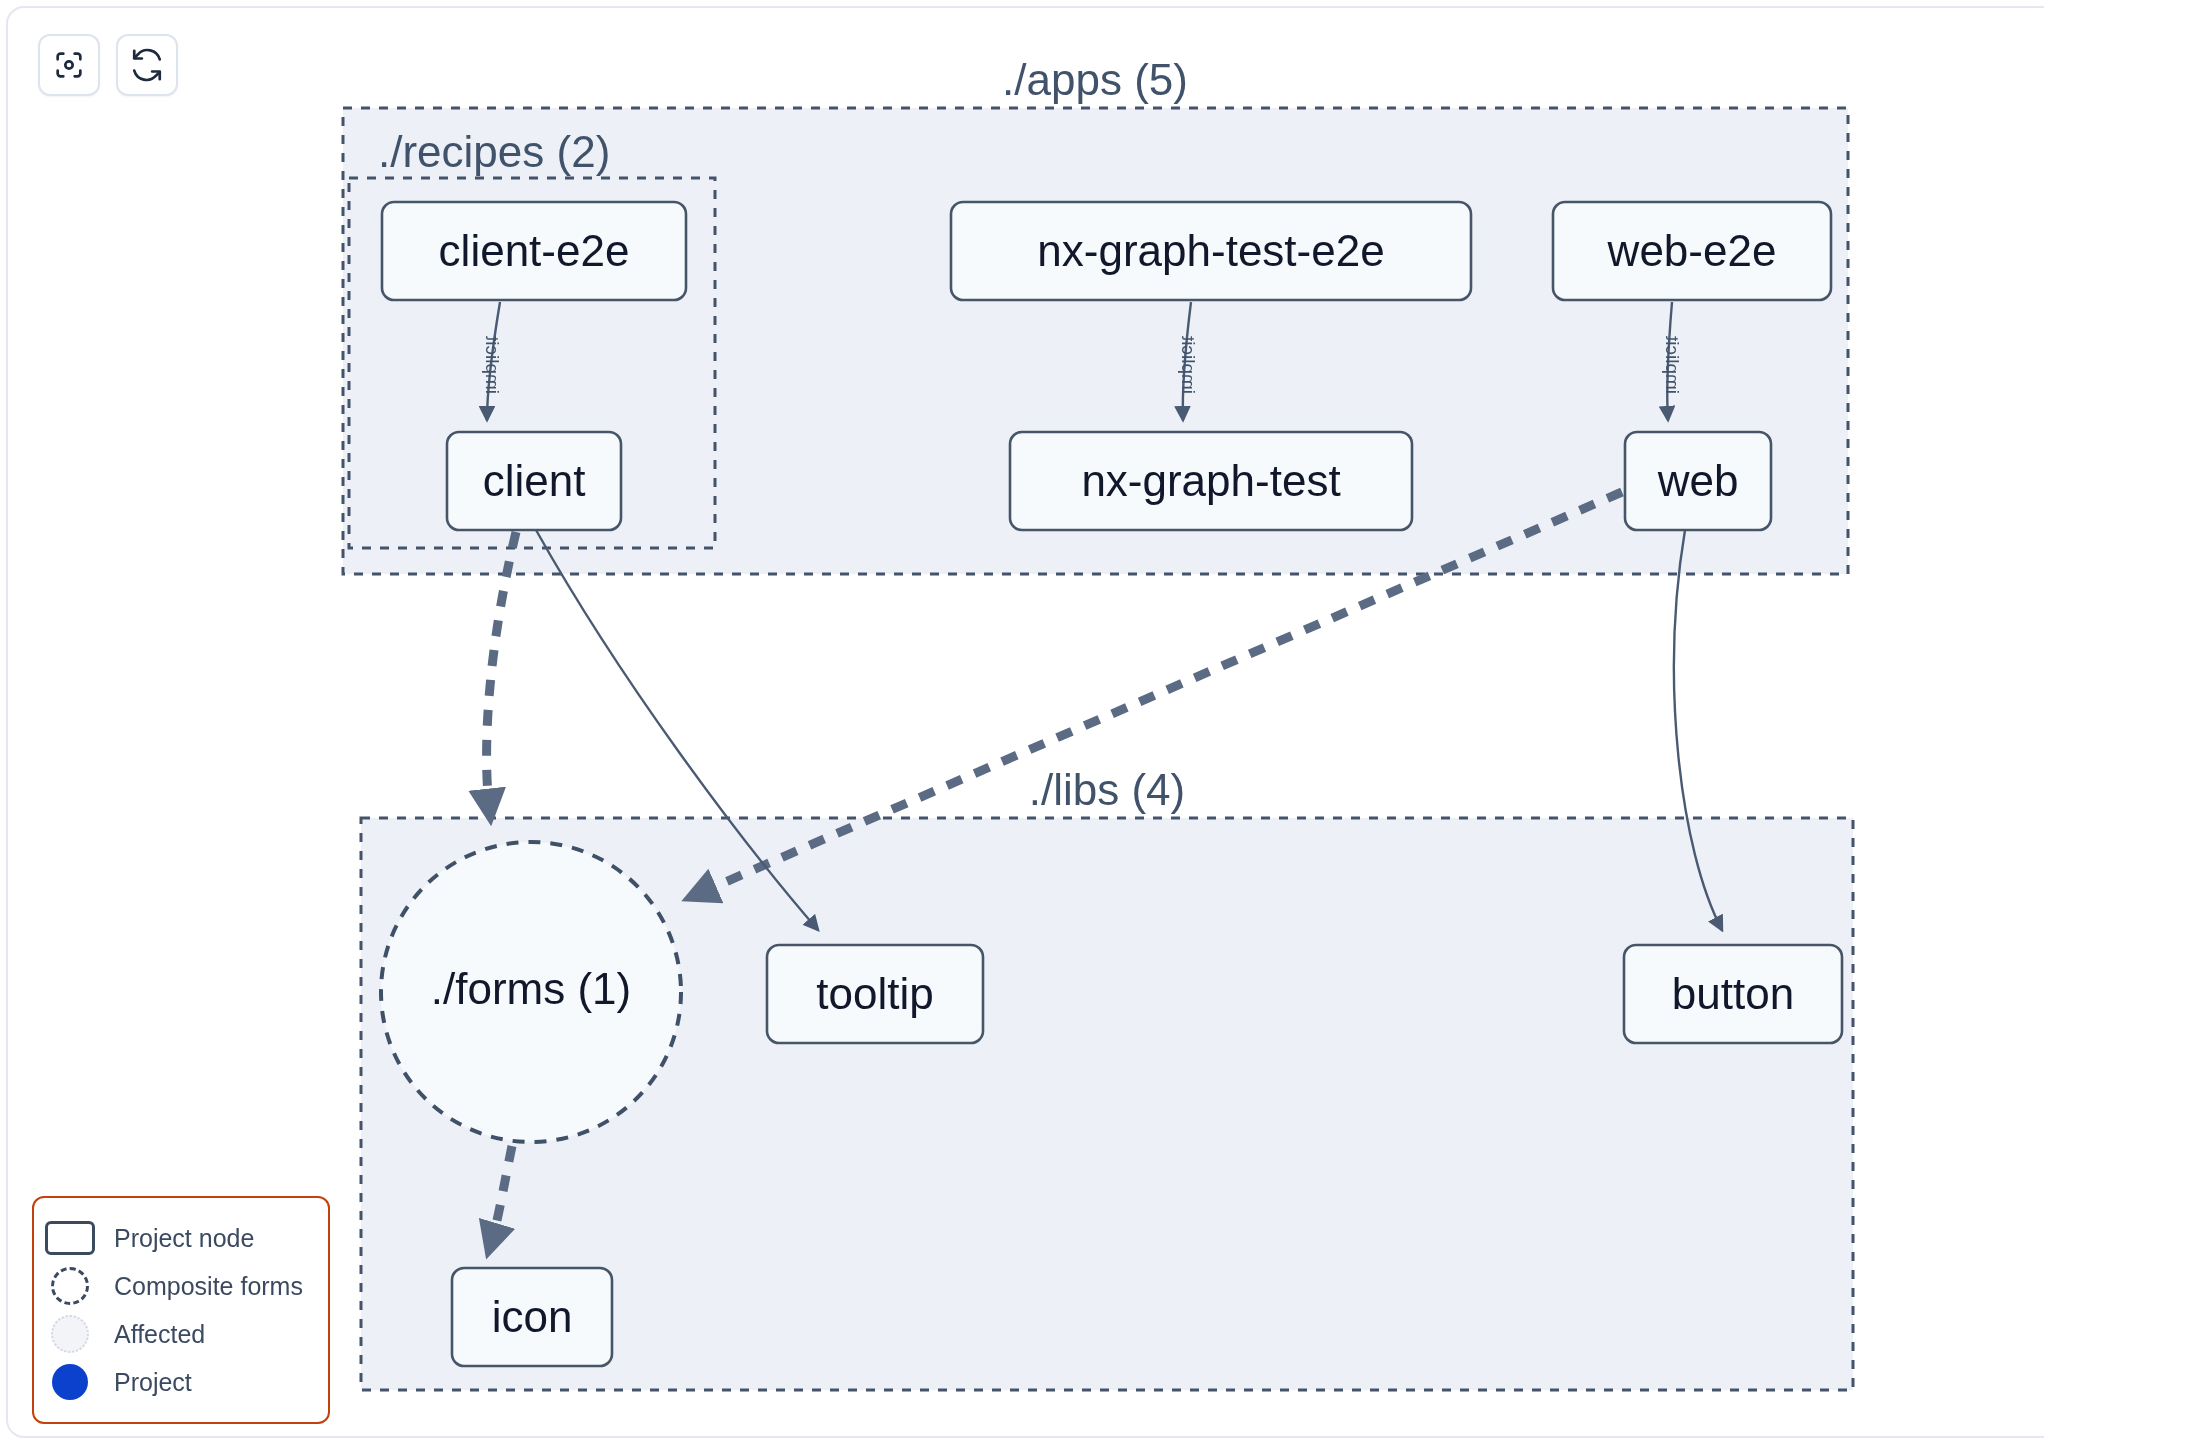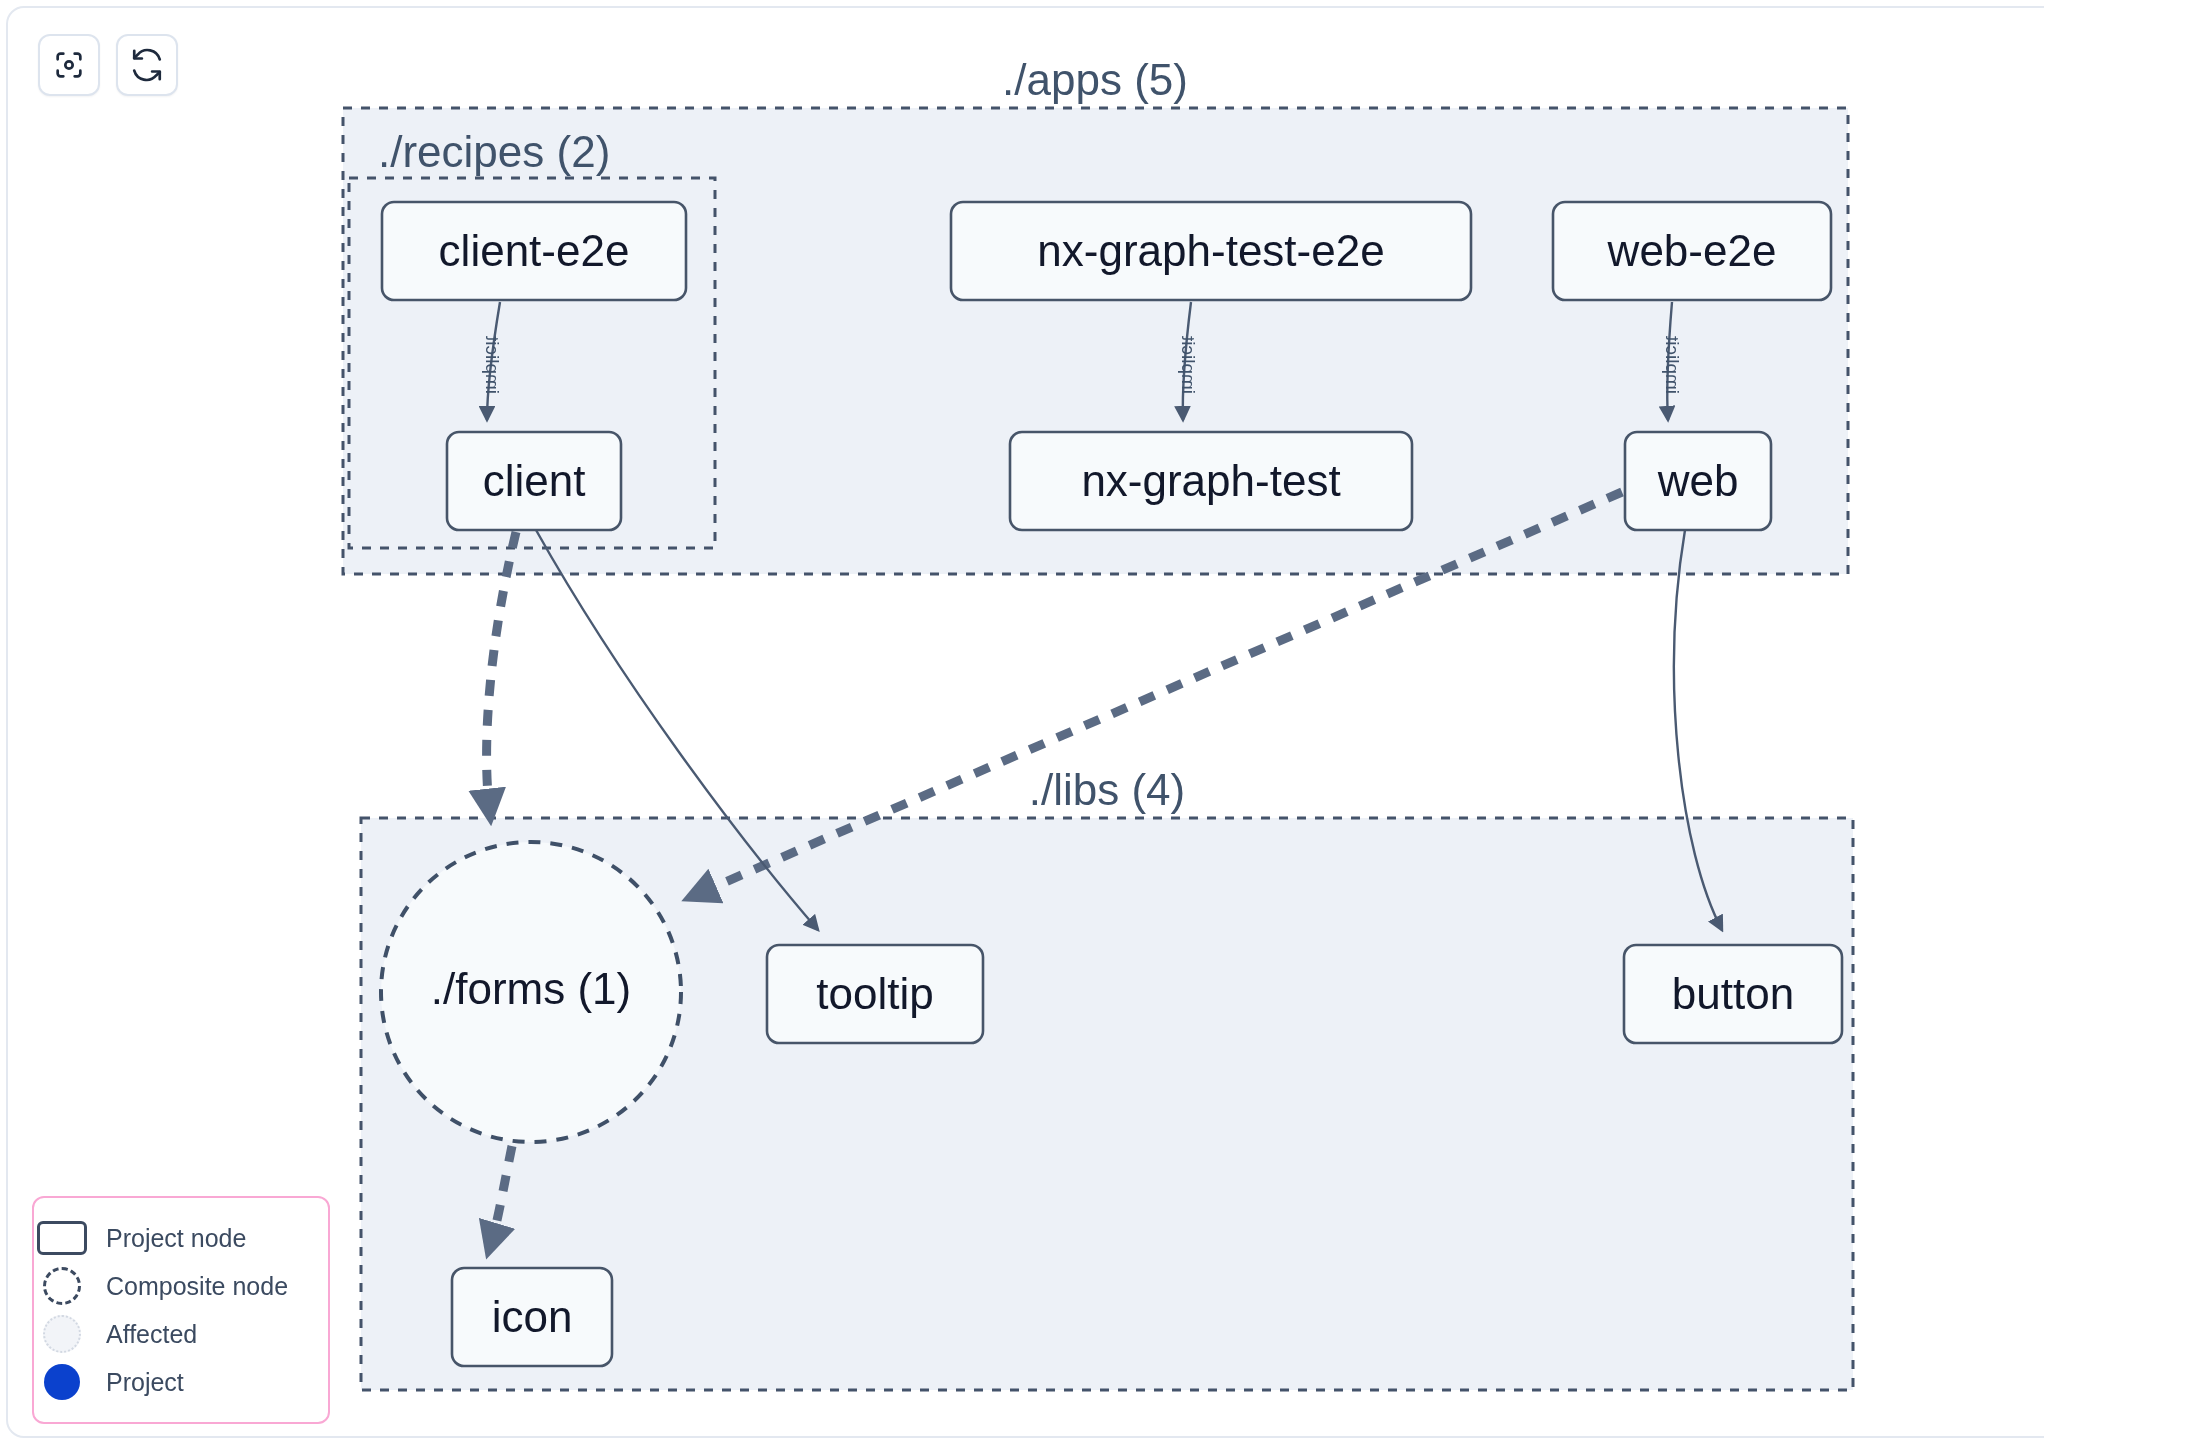--- a/index.html
+++ b/index.html
@@ -108,23 +108,23 @@
     stroke-linecap: butt;
   }
   
   .legend {
     position: absolute;
     left: 32px;
     top: 1196px;
     width: 298px;
     box-sizing: border-box;
     background: #ffffff;
-    border: 2px solid #f9a8d4;
+    border: 2px solid #c2410c;
     border-radius: 12px;
-    padding: 16px 18px 16px 0;
+    padding: 16px 18px 16px 8px;
     z-index: 40;
   }
   .legend-row {
     display: flex;
     align-items: center;
     gap: 16px;
     height: 48px;
   }
   .legend-swatch {
     width: 56px;
@@ -320,21 +320,21 @@
     <div class="legend-row">
       <span class="legend-swatch">
         <span class="sw-project"></span>
       </span>
       <span class="legend-text">Project node</span>
     </div>
     <div class="legend-row">
       <span class="legend-swatch">
         <span class="sw-composite"></span>
       </span>
-      <span class="legend-text">Composite node</span>
+      <span class="legend-text">Composite forms</span>
     </div>
     <div class="legend-row">
       <span class="legend-swatch">
         <span class="sw-affected"></span>
       </span>
       <span class="legend-text">Affected</span>
     </div>
     <div class="legend-row">
       <span class="legend-swatch">
         <span class="sw-touched"></span>

